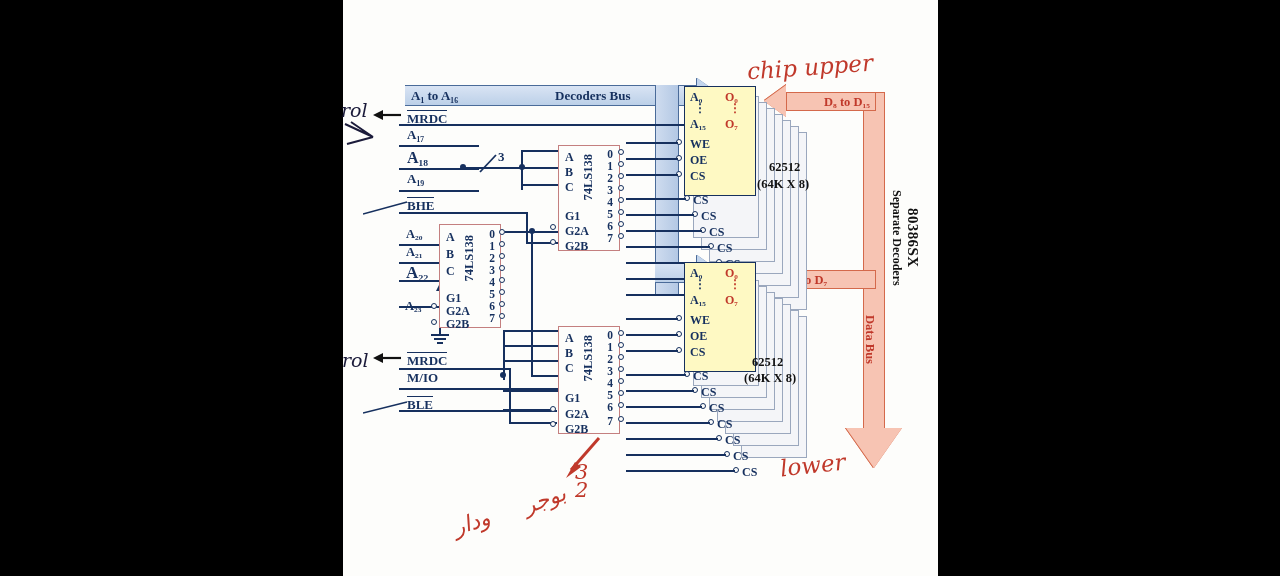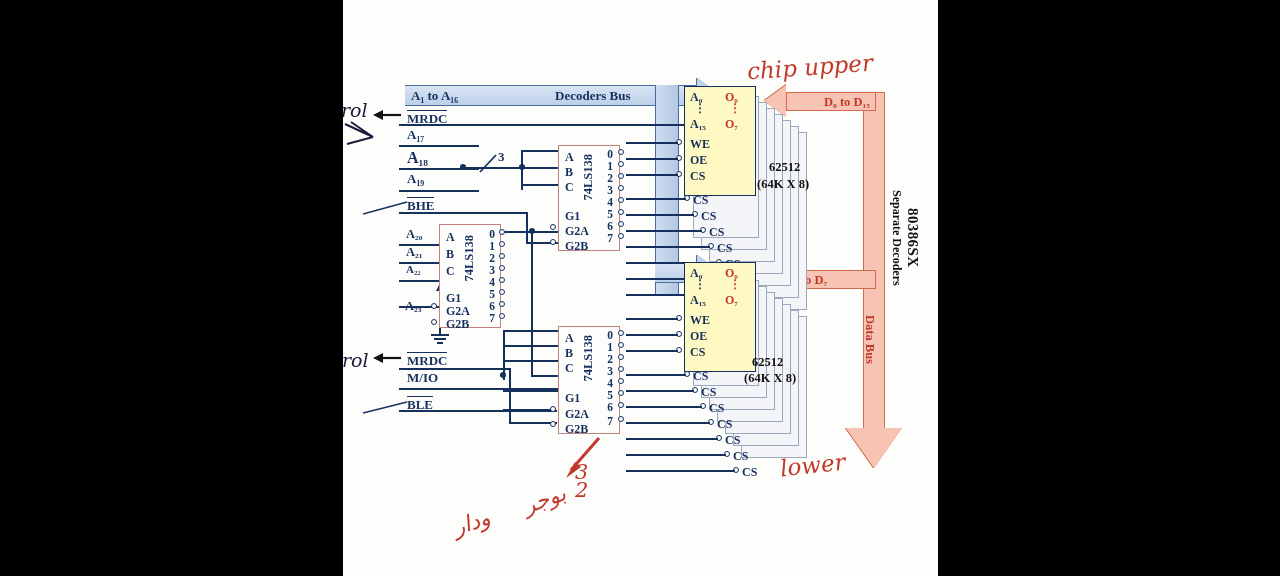--- a/index.html
+++ b/index.html
@@ -210,21 +210,21 @@
       <line x1="0" y1="16" x2="44" y2="4" stroke="#16305e" stroke-width="1.5"></line>
     </svg>
     <div class="hline" style="left:56px; top:212px; width:128px;"></div>
     <div class="vline" style="left:183px; top:212px; height:31px;"></div>
     <div class="hline" style="left:183px; top:242px; width:32px;"></div>
 
     <div class="lbl blue bold" style="left:63px; top:228px; font-size:12.5px;">A₂₀</div>
     <div class="hline" style="left:56px; top:244px; width:40px;"></div>
     <div class="lbl blue bold" style="left:63px; top:246px; font-size:12.5px;">A₂₁</div>
     <div class="hline" style="left:56px; top:262px; width:40px;"></div>
-    <div class="lbl blue bold" style="left:63px; top:264px; font-size:11px;">A₂₂</div>
+    <div class="lbl blue bold" style="left:63px; top:264px; font-size:17px;">A₂₂</div>
     <div class="hline" style="left:56px; top:280px; width:40px;"></div>
 
     <svg style="position:absolute;left:91px;top:281px;" width="14" height="26">
       <line x1="7" y1="26" x2="7" y2="8" stroke="#16305e" stroke-width="2.2"></line>
       <polygon points="7,0 2,10 12,10" fill="#16305e"></polygon>
     </svg>
     <div class="lbl blue bold" style="left:62px; top:300px; font-size:12.5px;">A₂₃</div>
     <div class="hline" style="left:56px; top:306px; width:40px;"></div>
 
     <div class="vline" style="left:96px; top:322px; height:14px;"></div>

